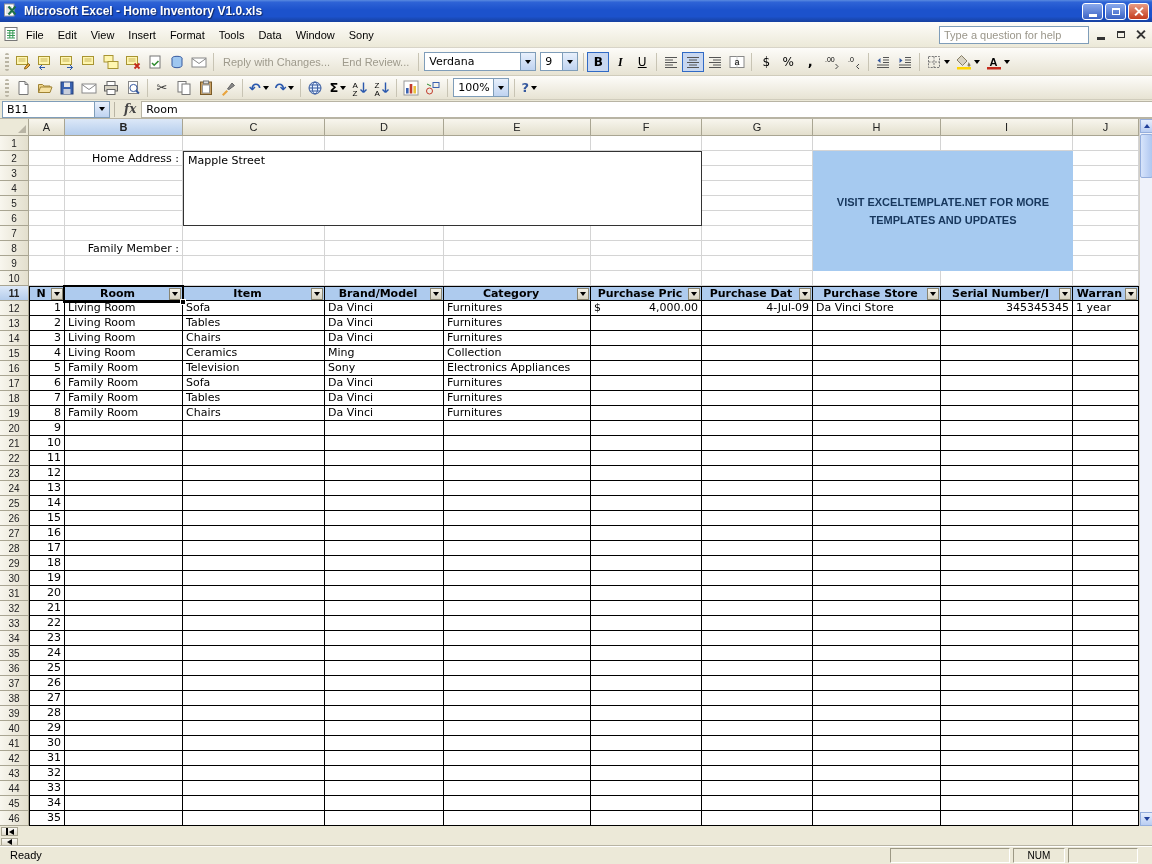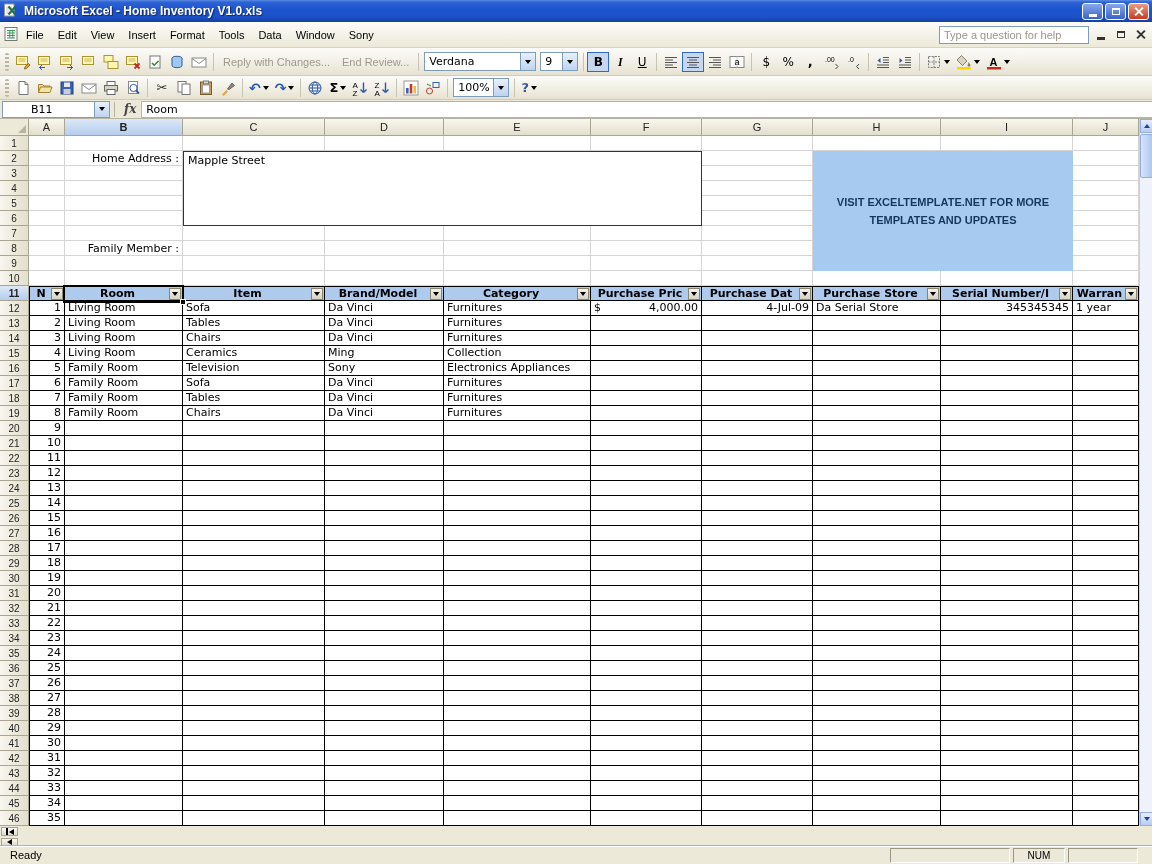--- a/index.html
+++ b/index.html
@@ -49,21 +49,21 @@
   .tri-up{width:0;height:0;border-left:3px solid transparent;border-right:3px solid transparent;border-bottom:4px solid #000;display:inline-block;}
   .tri-left{width:0;height:0;border-top:3.5px solid transparent;border-bottom:3.5px solid transparent;border-right:5px solid #000;display:inline-block;}
   .tri-right{width:0;height:0;border-top:3.5px solid transparent;border-bottom:3.5px solid transparent;border-left:5px solid #000;display:inline-block;}
   .sc.tri-up{border-bottom-color:#21409A;} .sc.tri-down{border-top-color:#21409A;}
   .sc.tri-left{border-right-color:#21409A;} .sc.tri-right{border-left-color:#21409A;}
   .bar{width:2px;height:7px;background:#000;display:inline-block;}
 
   
   .fbar{position:absolute;top:100px;left:0;width:100%;height:19px;display:flex;align-items:center;background:#ECE9D8;border-bottom:1px solid #B8B4A4;}
   .namebox{width:108px;height:17px;margin-left:2px;background:#fff;border:1px solid #7F9DB9;display:flex;align-items:center;}
-  .namebox .val{flex:1;padding:0 4px;font-size:11px;font-family:"DejaVu Sans",sans-serif;margin-left:24px;}
+  .namebox .val{flex:1;padding:0 4px;font-size:11px;font-family:"DejaVu Sans",sans-serif;}
   .fdiv{width:1px;height:15px;background:#B8B4A4;margin:0 4px;}
   .fxl{font-style:italic;font-family:"DejaVu Serif",serif;font-size:12px;font-weight:bold;color:#444;padding:0 5px;}
   .fval{flex:1;height:17px;background:#fff;border:1px solid #B8B4A4;border-right:none;font-size:11px;padding:0 4px;line-height:15px;font-family:"DejaVu Sans",sans-serif;}
 
   
   .gridwrap{position:absolute;top:119px;left:0;width:1139px;height:707px;background:#fff;overflow:hidden;}
   #col-headers{display:flex;height:17px;}
   .colhdr{height:17px;background:linear-gradient(#F8F6EE,#E3DFCD);border-right:1px solid #A9A592;border-bottom:1px solid #A9A592;
     display:flex;align-items:center;justify-content:center;font-size:11px;color:#222;}
   .colhdr.corner{width:29px;position:relative;}
@@ -725,21 +725,21 @@
           <div class="cell tb-cell tb-left ta-r" style="width: 36px;">1</div>
           <div class="cell tb-cell" style="width: 118px;">Living Room</div>
           <div class="cell tb-cell" style="width: 142px;">Sofa</div>
           <div class="cell tb-cell" style="width: 119px;">Da Vinci</div>
           <div class="cell tb-cell" style="width: 147px;">Furnitures</div>
           <div class="cell tb-cell price" style="width: 111px;">
             <span>$</span>
             <span>4,000.00</span>
           </div>
           <div class="cell tb-cell ta-r" style="width: 111px;">4-Jul-09</div>
-          <div class="cell tb-cell" style="width: 128px;">Da Serial Store</div>
+          <div class="cell tb-cell" style="width: 128px;">Da Vinci Store</div>
           <div class="cell tb-cell ta-r" style="width: 132px;">345345345</div>
           <div class="cell tb-cell" style="width: 66px;">1 year</div>
         </div>
         <div class="grow">
           <div class="rowhdr">13</div>
           <div class="cell tb-cell tb-left ta-r" style="width: 36px;">2</div>
           <div class="cell tb-cell" style="width: 118px;">Living Room</div>
           <div class="cell tb-cell" style="width: 142px;">Tables</div>
           <div class="cell tb-cell" style="width: 119px;">Da Vinci</div>
           <div class="cell tb-cell" style="width: 147px;">Furnitures</div>

